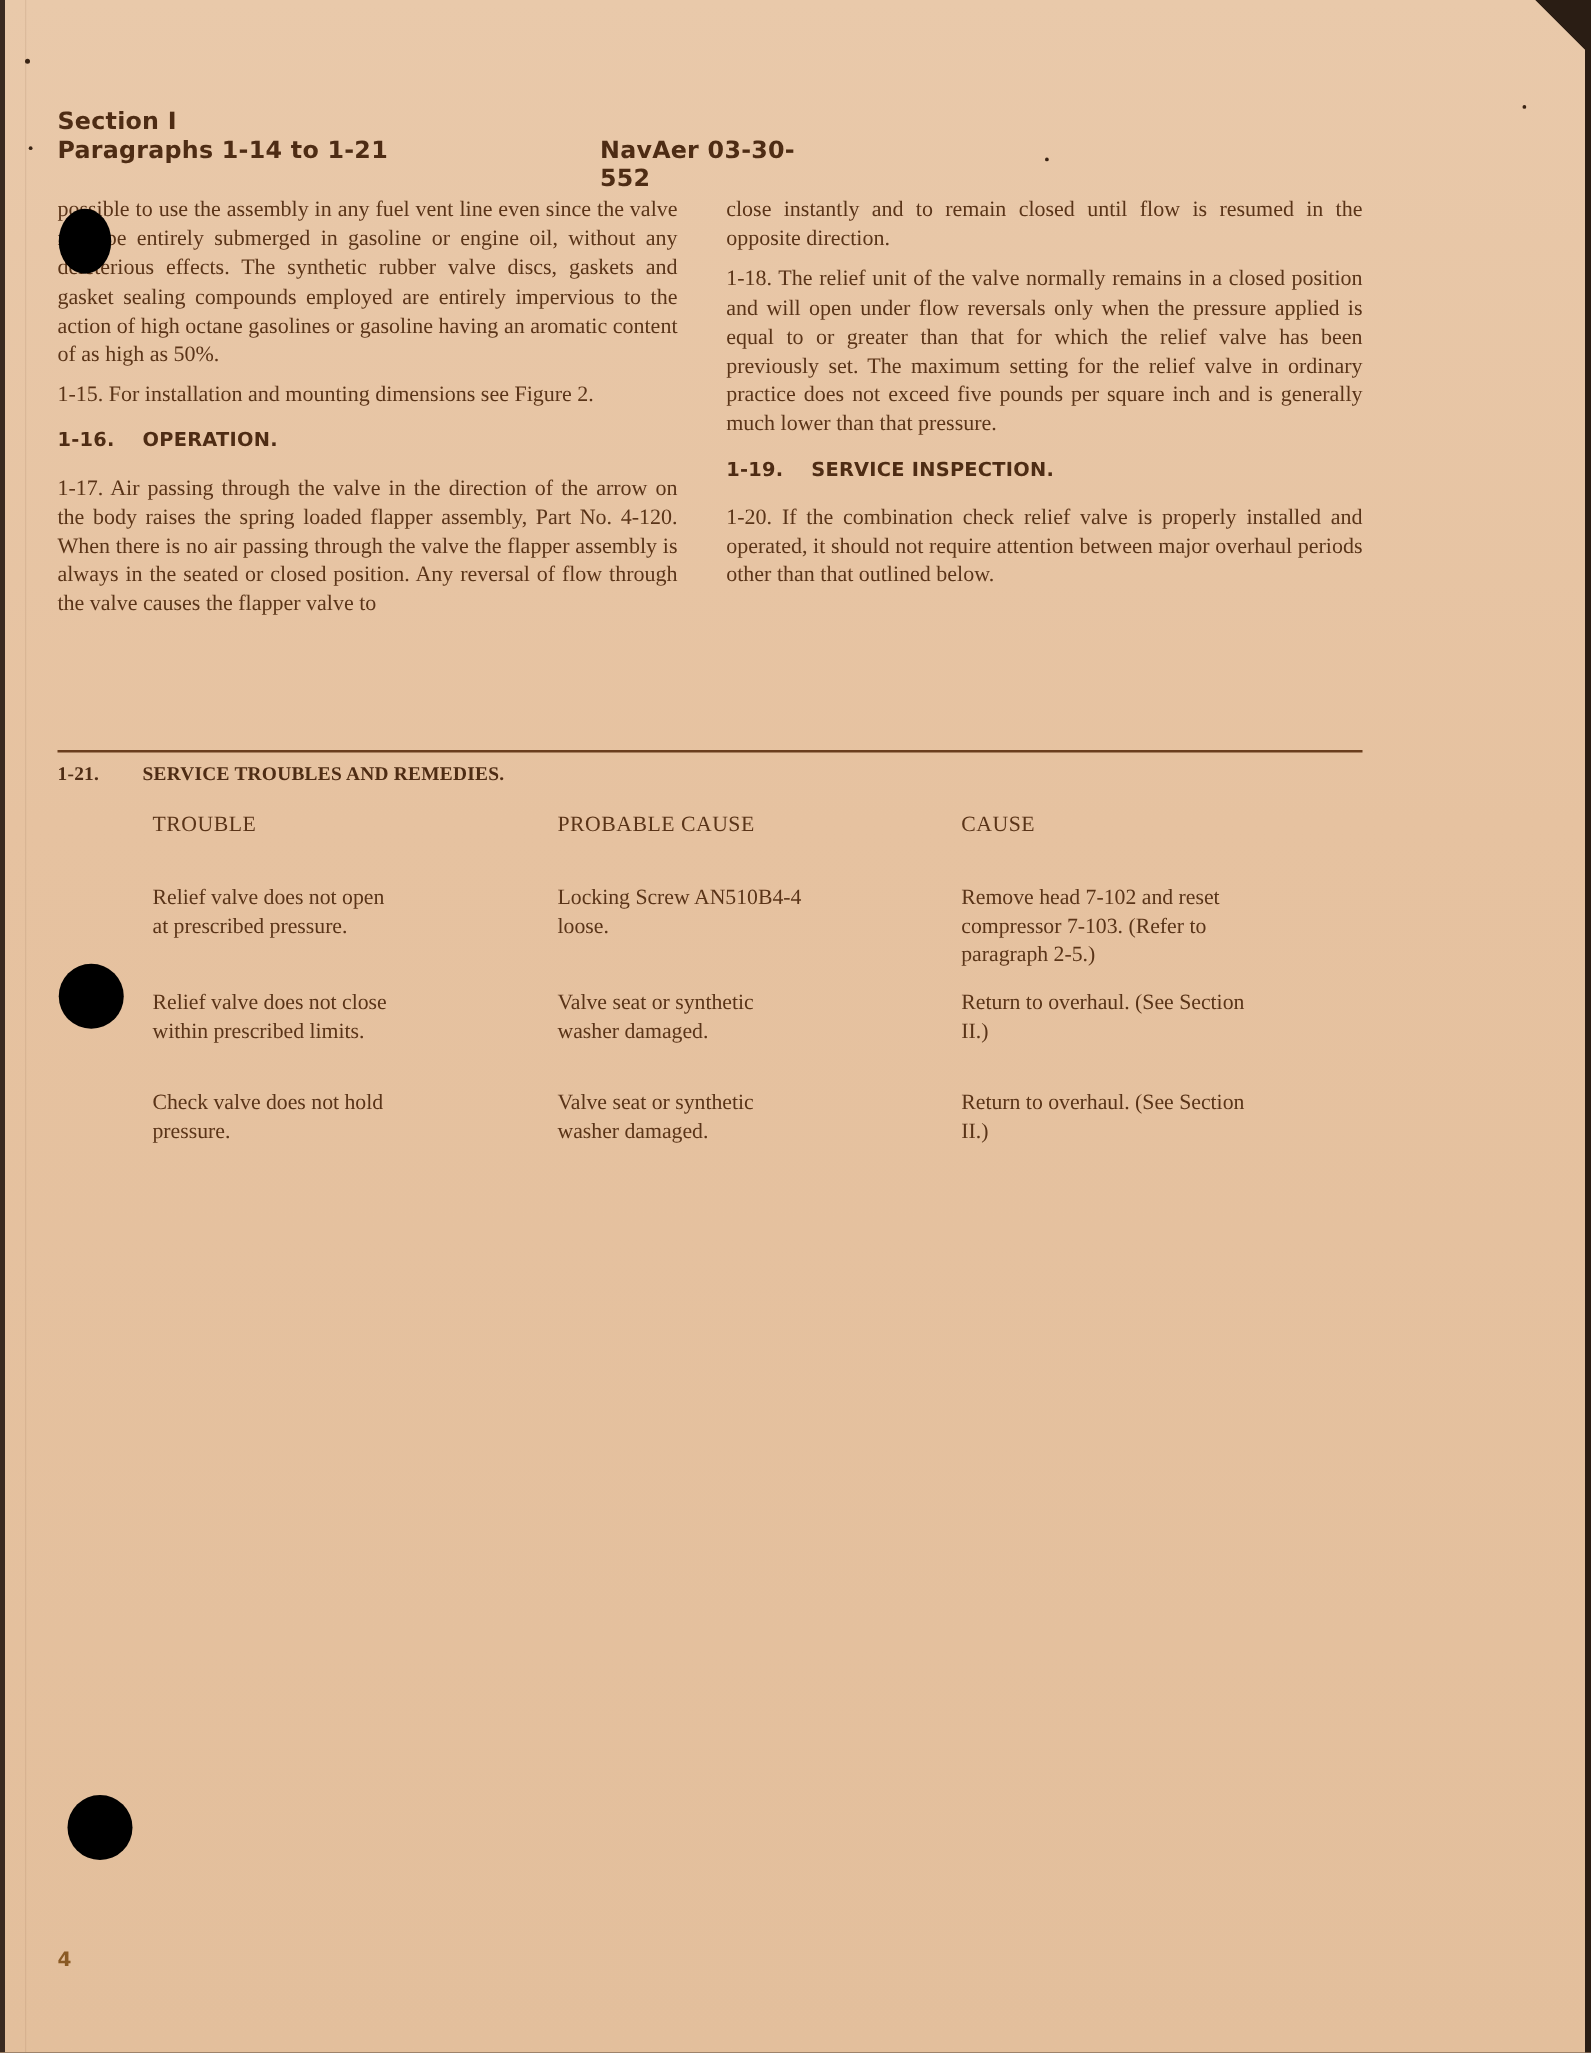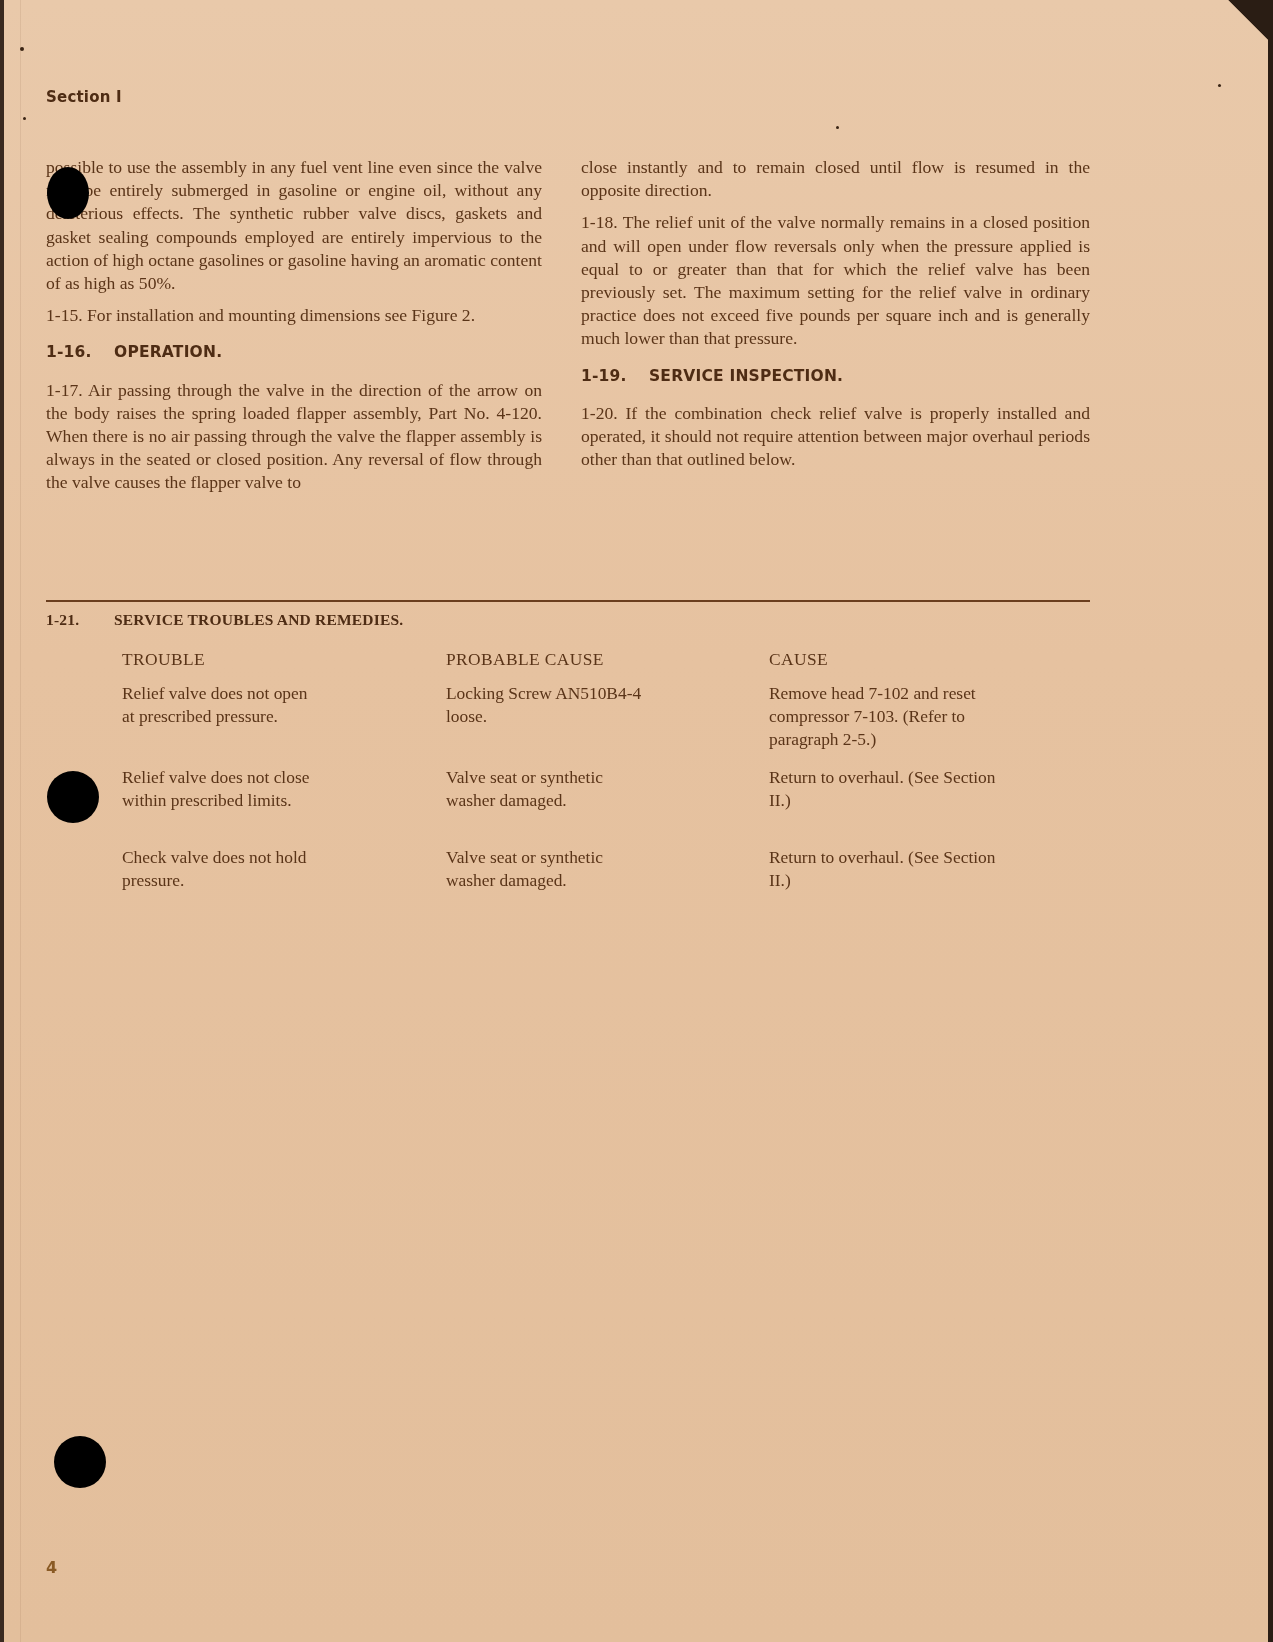--- a/index.html
+++ b/index.html
@@ -14,21 +14,21 @@
       clip-path: polygon(0 0, 1228px 0, 1268px 40px, 1268px 100%, 0 100%);
       color: #5a3418;
     }
     .right-edge {
       position: absolute; left: 1268px; top: 0; width: 5px; height: 1642px; background: #2a1d14;
     }
     .left-edge { position: absolute; left: 0; top: 0; width: 4px; height: 1642px; background: #3a2a20; }
     .fold-line { position: absolute; left: 20px; top: 0; width: 1px; height: 1642px; background: rgba(150,110,80,0.15); }
     .header {
       position: absolute; left: 46px; top: 86px; width: 620px;
-      font-family: "DejaVu Sans", sans-serif; font-weight: bold; font-size: 15px; color: #4e2c14;
+      font-family: "DejaVu Sans", sans-serif; font-weight: bold; font-size: 19px; color: #4e2c14;
       letter-spacing: 0.2px;
     }
     .header .line { height: 23px; line-height: 23px; position: relative; }
     .header .doc-num { position: absolute; left: 434px; top: 0; }
     .dot { position: absolute; width: 4px; height: 4px; border-radius: 50%; background: #3a2414; }
     .hole { position: absolute; border-radius: 50%; background: #000; }
     .col {
       position: absolute; width: 496px;
       font-family: "Liberation Serif", serif; font-size: 17.6px; line-height: 23.2px; color: #5a3418;
       text-align: justify;
@@ -43,40 +43,44 @@
     .divider {
       position: absolute; left: 46px; top: 600px; width: 1044px; height: 2px; background: #6a3e1e;
     }
     .section2-heading {
       position: absolute; left: 46px; top: 611px;
       font-family: Liberation Serif, serif; font-weight: bold; font-size: 15.5px; color: #4e2c14; letter-spacing: 0.2px;
     }
     .section2-heading .num { display: inline-block; width: 68px; }
     .tbl { position: absolute; left: 122px; top: 648px; font-family: "Liberation Serif", serif; font-size: 17.4px; line-height: 23.2px; color: #5a3418; }
     .tbl .hdr { position: absolute; top: 0; white-space: nowrap; letter-spacing: 0.4px; }
-    .tbl .cell { position: absolute; width: 235px; }
+    .tbl .cell { position: absolute; width: 235px; margin-top: 24px; }
     .page-num {
       position: absolute; left: 46px; top: 1558px;
       font-family: "DejaVu Sans", sans-serif; font-weight: bold; font-size: 16px; color: #8a5a24;
     }
   </style>
 </head>
 <body>
 
 <div class="page">
   <div class="left-edge"></div>
   <div class="fold-line"></div>
 
   <div class="dot" style="left:20px;top:47px;"></div>
   <div class="dot" style="left:23px;top:117px;width:3px;height:3px;"></div>
   <div class="dot" style="left:836px;top:126px;width:3px;height:3px;"></div>
   <div class="dot" style="left:1218px;top:84px;width:3px;height:3px;"></div>
 
   <div class="header">
     <div class="line">Section I</div>
+    <div class="line">
+      <span>Paragraphs 1-14 to 1-21</span>
+      <span class="doc-num">NavAer 03-30-552</span>
+    </div>
   </div>
 
   <div class="col" style="left:46px;top:156px;">
     <p>possible to use the assembly in any fuel vent line even since the valve may be entirely submerged in gasoline or engine oil, without any deleterious effects. The synthetic rubber valve discs, gaskets and gasket sealing compounds employed are entirely impervious to the action of high octane gasolines or gasoline having an aromatic content of as high as 50%.</p>
     <p>1-15.  For installation and mounting dimensions see Figure 2.</p>
     <div class="heading">
       <span class="num">1-16.</span><span>OPERATION.</span>
     </div>
     <p>1-17.  Air passing through the valve in the direction of the arrow on the body raises the spring loaded flapper assembly, Part No. 4-120. When there is no air passing through the valve the flapper assembly is always in the seated or closed position. Any reversal of flow through the valve causes the flapper valve to</p>
   </div>

